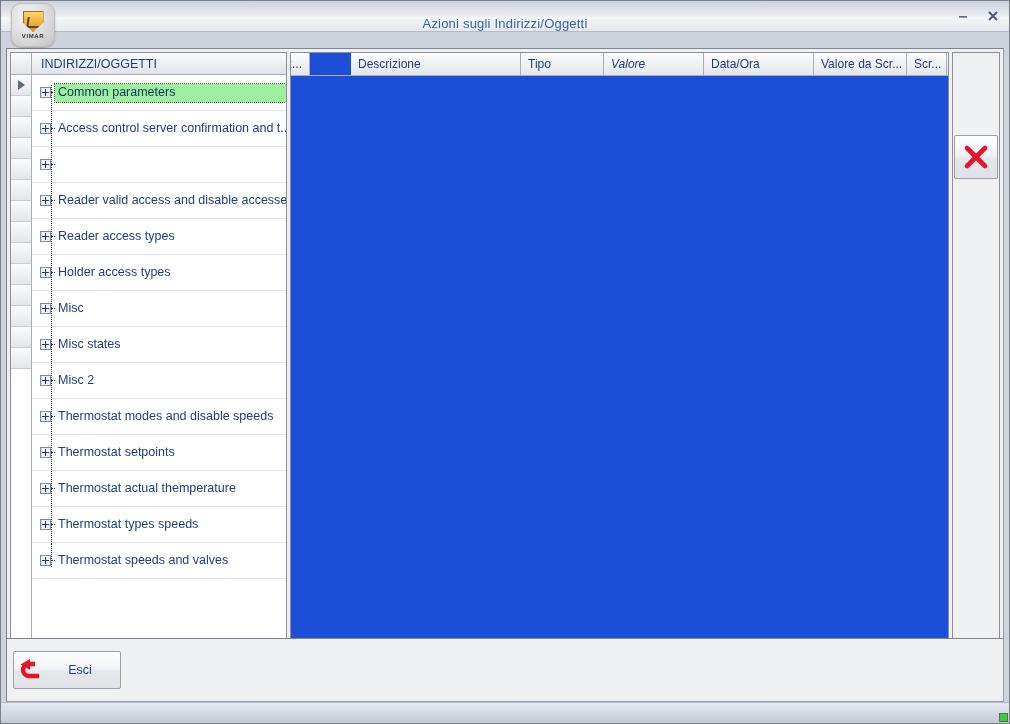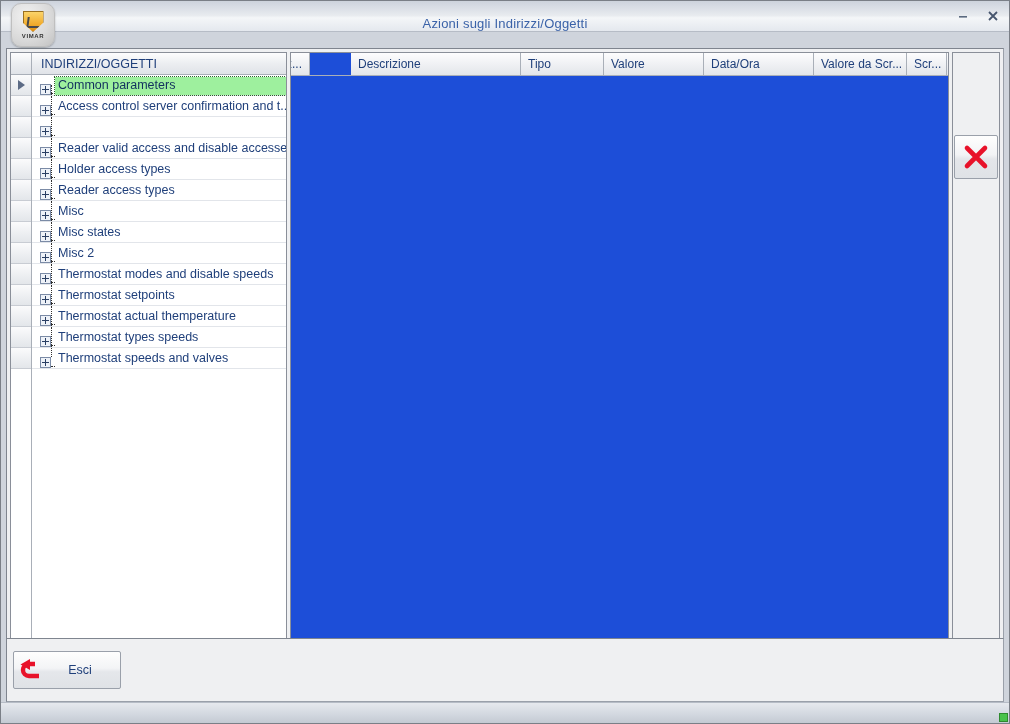--- a/index.html
+++ b/index.html
@@ -150,22 +150,22 @@
     width: 0; height: 0;
     border-top: 5px solid transparent;
     border-bottom: 5px solid transparent;
     border-left: 7px solid #5c6b85;
   }
   .tree-rows {
     flex: 1 1 auto;
     position: relative;
   }
   .tree-row {
-    height: 21px; box-sizing: border-box;
-    display: flex; align-items: flex-end;
+    height: 36px; box-sizing: border-box;
+    display: flex; align-items: center;
     border-bottom: 1px solid #e2e5ea;
     position: relative;
     padding-left: 8px;
   }
   .tree-row .vline {
     position: absolute;
     left: 19px; top: 0; bottom: 0;
     width: 1px;
     border-left: 1px dotted #303030;
   }
@@ -368,27 +368,27 @@
               <div class="tree-row">
                 <div class="vline"></div>
                 <span class="plus"></span>
                 <span class="hline"></span>
                 <span class="tree-label">Reader valid access and disable accesses</span>
               </div>
               <div class="tree-row">
                 <div class="vline"></div>
                 <span class="plus"></span>
                 <span class="hline"></span>
+                <span class="tree-label">Reader access types</span>
+              </div>
+              <div class="tree-row">
+                <div class="vline"></div>
+                <span class="plus"></span>
+                <span class="hline"></span>
                 <span class="tree-label">Holder access types</span>
-              </div>
-              <div class="tree-row">
-                <div class="vline"></div>
-                <span class="plus"></span>
-                <span class="hline"></span>
-                <span class="tree-label">Reader access types</span>
               </div>
               <div class="tree-row">
                 <div class="vline"></div>
                 <span class="plus"></span>
                 <span class="hline"></span>
                 <span class="tree-label">Misc</span>
               </div>
               <div class="tree-row">
                 <div class="vline"></div>
                 <span class="plus"></span>
@@ -433,21 +433,21 @@
               </div>
             </div>
         </div>
       </div>
 
       <div class="grid-panel">
         <div class="grid-header" id="gridheader">
             <div class="gh-cell" style="width: 57px; flex: 0 0 57px;">Indiriz...</div>
             <div class="gh-cell" style="width: 170px; flex: 0 0 170px; margin-left: 41px;">Descrizione</div>
             <div class="gh-cell" style="width: 83px; flex: 0 0 83px;">Tipo</div>
-            <div class="gh-cell" style="width: 100px; flex: 0 0 100px;">Valore</div>
+            <div class="gh-cell" style="width: 100px; flex: 0 0 100px; font-style: italic;">Valore</div>
             <div class="gh-cell" style="width: 110px; flex: 0 0 110px;">Data/Ora</div>
             <div class="gh-cell" style="width: 93px; flex: 0 0 93px;">Valore da Scr...</div>
             <div class="gh-cell" style="width: 40px; flex: 0 0 40px;">Scr...</div>
             <div class="gh-cell" style="width: 39px; flex: 0 0 39px;">Leggi</div>
           </div>
         <div class="grid-rows"></div>
       </div>
 
       <div class="side-panel">
         <div class="delete-btn">

